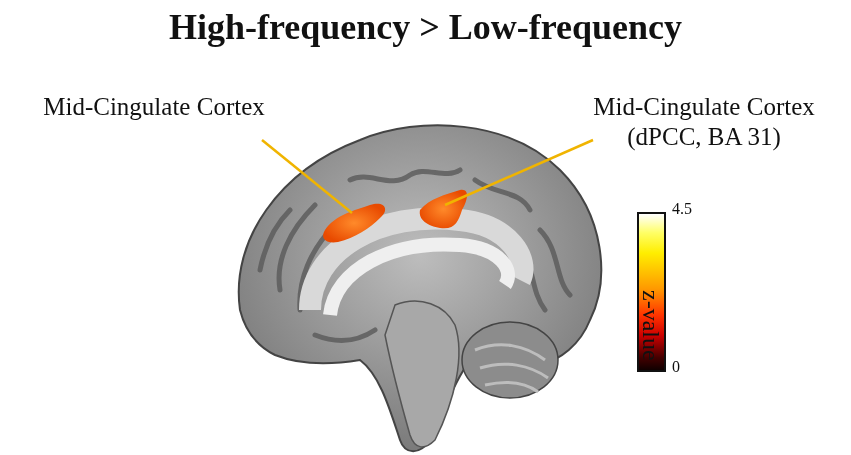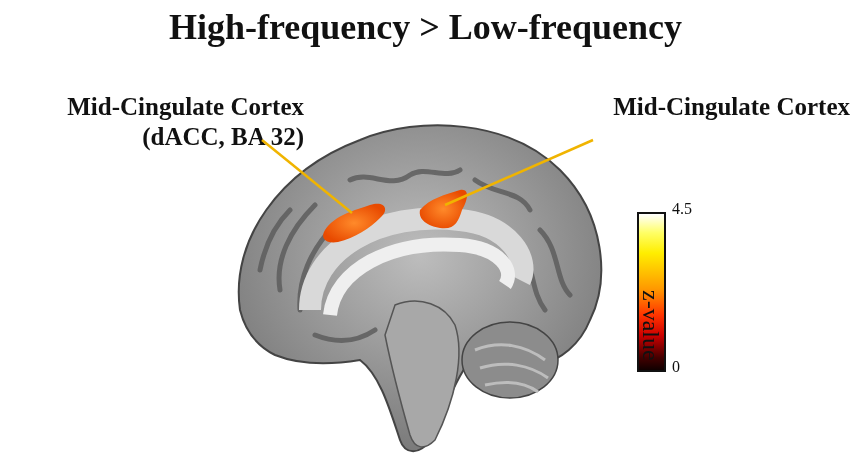--- a/index.html
+++ b/index.html
@@ -1,40 +1,40 @@
 <!DOCTYPE html>
 <html><head>
 <meta charset="utf-8">
 <style>
   html, body { margin:0; padding:0; background:#ffffff; }
   body { width:851px; height:455px; position:relative; overflow:hidden; font-family:"Liberation Serif", serif; color:#111; }
   .title { position:absolute; left:0; top:6px; width:851px; text-align:center; font-size:36px; font-weight:bold; letter-spacing:0px; }
-  .label { position:absolute; font-weight:bold; font-size:25px; line-height:30px; text-align:right; }
+  .label { position:absolute; font-weight:normal; font-size:25px; line-height:30px; text-align:center; }
   #lbl-left { left:4px; top:92px; width:300px; }
   #lbl-right { left:558px; top:92px; width:292px; }
   .brain { position:absolute; left:220px; top:110px; }
   .cbar { position:absolute; left:637px; top:212px; width:25px; height:156px; border:2px solid #111;
     background: linear-gradient(to bottom, #ffffff 0%, #ffff66 12%, #ffee00 25%, #ff9900 48%, #ff3300 65%, #cc0000 78%, #440000 92%, #100000 100%); }
   .tick { position:absolute; font-size:16px; }
   #tick-max { left:672px; top:200px; }
   #tick-min { left:672px; top:358px; }
   .cbar-label { position:absolute; left:664px; top:290px; font-size:24px; transform: rotate(90deg); transform-origin: left top; white-space:nowrap; }
 </style>
 </head>
 <body>
 
 <div class="title">High-frequency &gt; Low-frequency</div>
 
 <div class="label" id="lbl-left">
   <div>Mid-Cingulate Cortex</div>
-  <div>(dACC, BA 32)</div>
 </div>
 
 <div class="label" id="lbl-right">
   <div>Mid-Cingulate Cortex</div>
+  <div>(dPCC, BA 31)</div>
 </div>
 
 <svg class="brain" width="400" height="345" viewBox="0 0 400 345">
   <defs>
     <radialGradient id="cortexGrad" cx="50%" cy="40%" r="60%">
       <stop offset="0%" stop-color="#bdbdbd"></stop>
       <stop offset="100%" stop-color="#7a7a7a"></stop>
     </radialGradient>
     <radialGradient id="blobGrad" cx="50%" cy="50%" r="55%">
       <stop offset="0%" stop-color="#ff8a2a"></stop>

